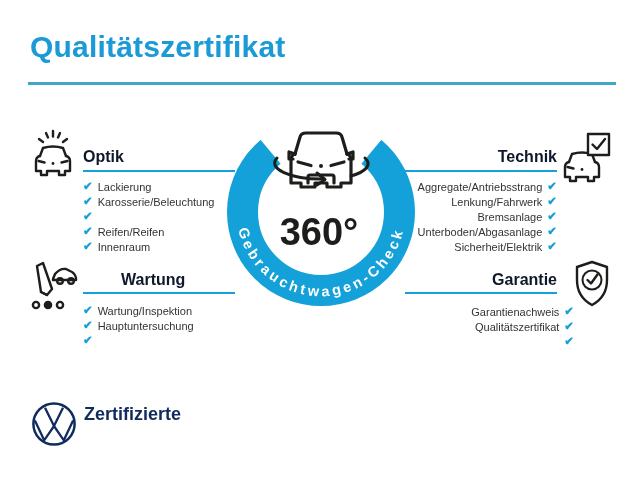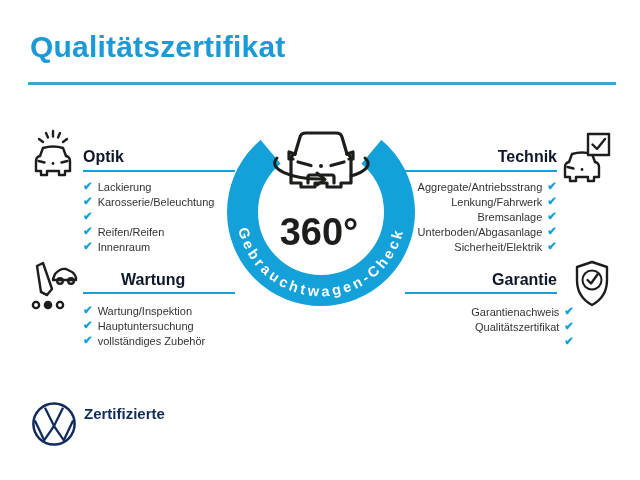--- a/index.html
+++ b/index.html
@@ -10,21 +10,21 @@
   .top-rule{position:absolute;left:28px;top:82px;width:588px;height:3px;background:#3fa6c9;}
   .sec-title{position:absolute;font-size:16px;font-weight:bold;color:#0f172a;}
   .sec-title.right{text-align:right;}
   .sec-rule{position:absolute;height:2px;background:#14a0d8;width:152px;}
   .list{position:absolute;display:flex;flex-direction:column;}
   .list.right{align-items:flex-end;}
   .row{height:15px;display:flex;align-items:center;gap:5px;
        font-size:11px;color:#333333;white-space:nowrap;}
   .chk{color:#14a0d8;font-weight:bold;font-size:11.5px;line-height:1;}
   .icon{position:absolute;}
-  .footer-text{position:absolute;left:84px;top:406px;font-size:15px;font-weight:bold;
+  .footer-text{position:absolute;left:84px;top:406px;font-size:18px;font-weight:bold;
                color:#102b5c;line-height:16.5px;}
   svg{display:block;}
 </style>
 </head>
 <body>
 
 <div class="page">
 
   <div class="title">Qualitätszertifikat</div>
   <div class="top-rule"></div>
@@ -120,21 +120,20 @@
     <div class="row">
         <span class="chk">✔</span>
         <span>Wartung/Inspektion</span>
       </div>
     <div class="row">
         <span class="chk">✔</span>
         <span>Hauptuntersuchung</span>
       </div>
     <div class="row">
         <span class="chk">✔</span>
-        <span>vollständiges Zubehör</span>
       </div>
   </div>
 
   <div class="icon" style="left:574px;top:260px;">
     <svg width="36" height="48" viewBox="0 0 36 48" fill="none" stroke="#1d1d1b" stroke-width="2.4" stroke-linecap="round" stroke-linejoin="round">
       <path d="M18,2 L33,7 L33,20 Q33,37 18,45 Q3,37 3,20 L3,7 Z"></path>
       <circle cx="18" cy="20" r="9.5" stroke-width="2"></circle>
       <path d="M13.5,20 L17,23.5 L23.5,14.5"></path>
     </svg>
   </div>

